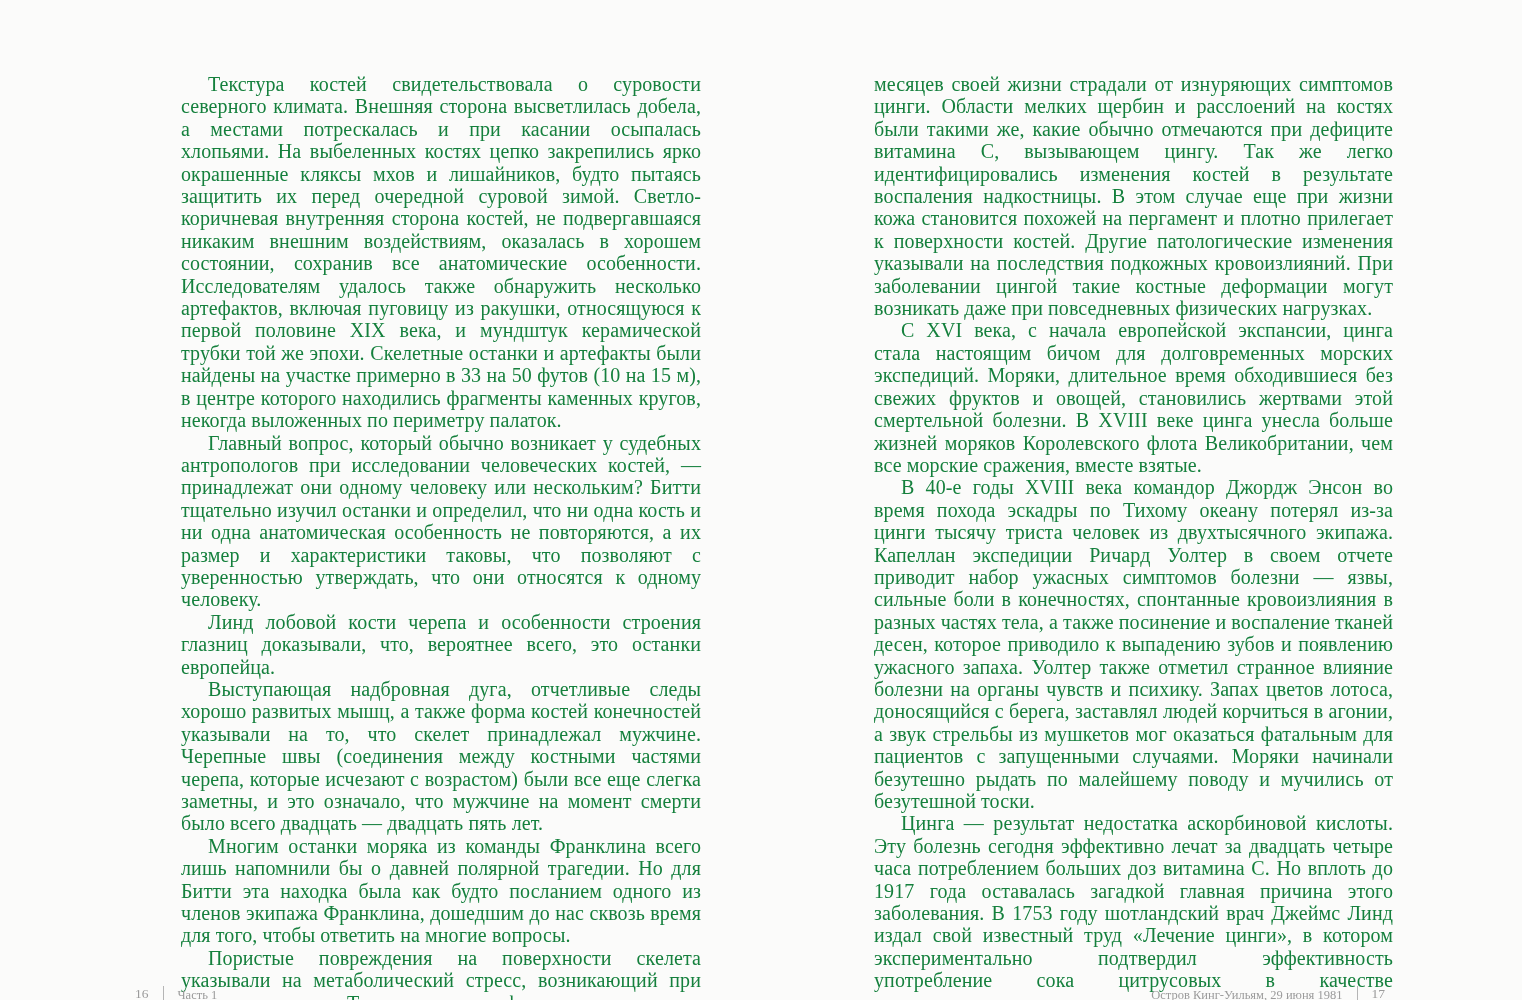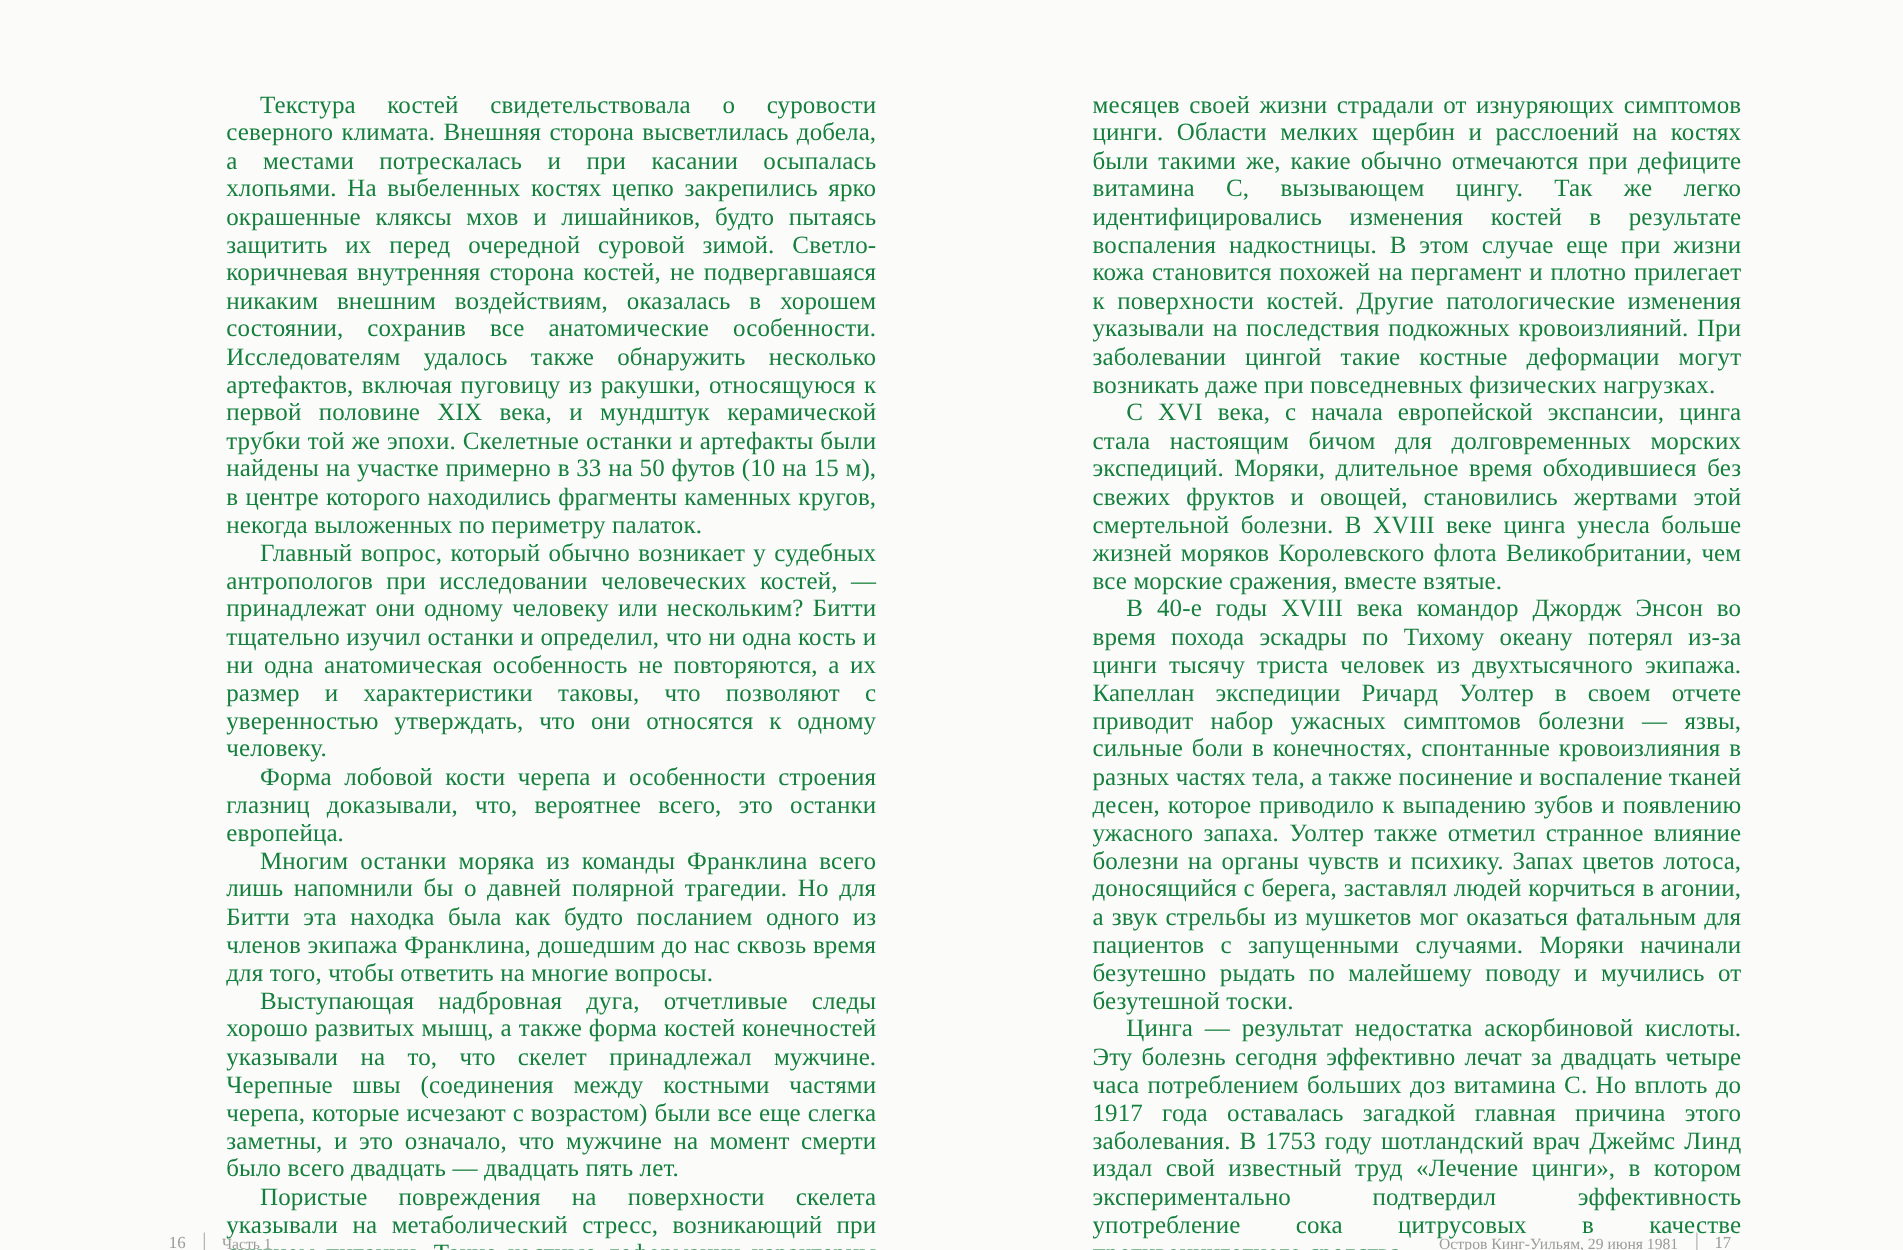--- a/index.html
+++ b/index.html
@@ -62,23 +62,23 @@
   .page-number   { font-size: 13.5px; }
 </style>
 </head>
 <body>
 
 <div class="spread">
 
   <div class="text-column left">
     <p>Текстура костей свидетельствовала о суровости северного климата. Внешняя сторона высветлилась добела, а местами потрескалась и при касании осыпалась хлопьями. На выбеленных костях цепко закрепились ярко окрашенные кляксы мхов и лишайников, будто пытаясь защитить их перед очередной суровой зимой. Светло-коричневая внутренняя сторона костей, не подвергавшаяся никаким внешним воздействиям, оказалась в хорошем состоянии, сохранив все анатомические особенности. Исследователям удалось также обнаружить несколько артефактов, включая пуговицу из ракушки, относящуюся к первой половине XIX века, и мундштук керамической трубки той же эпохи. Скелетные останки и артефакты были найдены на участке примерно в 33 на 50 футов (10 на 15 м), в центре которого находились фрагменты каменных кругов, некогда выложенных по периметру палаток.</p>
     <p>Главный вопрос, который обычно возникает у судебных антропологов при исследовании человеческих костей, — принадлежат они одному человеку или нескольким? Битти тщательно изучил останки и определил, что ни одна кость и ни одна анатомическая особенность не повторяются, а их размер и характеристики таковы, что позволяют с уверенностью утверждать, что они относятся к одному человеку.</p>
-    <p>Форма лобовой кости черепа и особенности строения глазниц доказывали, что, вероятнее всего, это останки европейца.</p>
+    <p>Линд лобовой кости черепа и особенности строения глазниц доказывали, что, вероятнее всего, это останки европейца.</p>
+    <p>Выступающая надбровная дуга, отчетливые следы хорошо развитых мышц, а также форма костей конечностей указывали на то, что скелет принадлежал мужчине. Черепные швы (соединения между костными частями черепа, которые исчезают с возрастом) были все еще слегка заметны, и это означало, что мужчине на момент смерти было всего двадцать — двадцать пять лет.</p>
     <p>Многим останки моряка из команды Франклина всего лишь напомнили бы о давней полярной трагедии. Но для Битти эта находка была как будто посланием одного из членов экипажа Франклина, дошедшим до нас сквозь время для того, чтобы ответить на многие вопросы.</p>
-    <p>Выступающая надбровная дуга, отчетливые следы хорошо развитых мышц, а также форма костей конечностей указывали на то, что скелет принадлежал мужчине. Черепные швы (соединения между костными частями черепа, которые исчезают с возрастом) были все еще слегка заметны, и это означало, что мужчине на момент смерти было всего двадцать — двадцать пять лет.</p>
     <p>Пористые повреждения на поверхности скелета указывали на метаболический стресс, возникающий при скудном питании. Такие костные деформации характерны для различных видов анемии, в первую очередь — для железодефицитной анемии. Это было первое вещественное доказательство, подкрепляющее мнение историков о том, что члены экспедиции на протяжении последних</p>
   </div>
 
   <div class="text-column right">
     <p class="continuation">месяцев своей жизни страдали от изнуряющих симптомов цинги. Области мелких щербин и расслоений на костях были такими же, какие обычно отмечаются при дефиците витамина С, вызывающем цингу. Так же легко идентифицировались изменения костей в результате воспаления надкостницы. В этом случае еще при жизни кожа становится похожей на пергамент и плотно прилегает к поверхности костей. Другие патологические изменения указывали на последствия подкожных кровоизлияний. При заболевании цингой такие костные деформации могут возникать даже при повседневных физических нагрузках.</p>
     <p>С XVI века, с начала европейской экспансии, цинга стала настоящим бичом для долговременных морских экспедиций. Моряки, длительное время обходившиеся без свежих фруктов и овощей, становились жертвами этой смертельной болезни. В XVIII веке цинга унесла больше жизней моряков Королевского флота Великобритании, чем все морские сражения, вместе взятые.</p>
     <p>В 40-е годы XVIII века командор Джордж Энсон во время похода эскадры по Тихому океану потерял из-за цинги тысячу триста человек из двухтысячного экипажа. Капеллан экспедиции Ричард Уолтер в своем отчете приводит набор ужасных симптомов болезни — язвы, сильные боли в конечностях, спонтанные кровоизлияния в разных частях тела, а также посинение и воспаление тканей десен, которое приводило к выпадению зубов и появлению ужасного запаха. Уолтер также отметил странное влияние болезни на органы чувств и психику. Запах цветов лотоса, доносящийся с берега, заставлял людей корчиться в агонии, а звук стрельбы из мушкетов мог оказаться фатальным для пациентов с запущенными случаями. Моряки начинали безутешно рыдать по малейшему поводу и мучились от безутешной тоски.</p>
     <p>Цинга — результат недостатка аскорбиновой кислоты. Эту болезнь сегодня эффективно лечат за двадцать четыре часа потреблением больших доз витамина С. Но вплоть до 1917 года оставалась загадкой главная причина этого заболевания. В 1753 году шотландский врач Джеймс Линд издал свой известный труд «Лечение цинги», в котором экспериментально подтвердил эффективность употребление сока цитрусовых в качестве противоцинготного средства.</p>
   </div>
 

